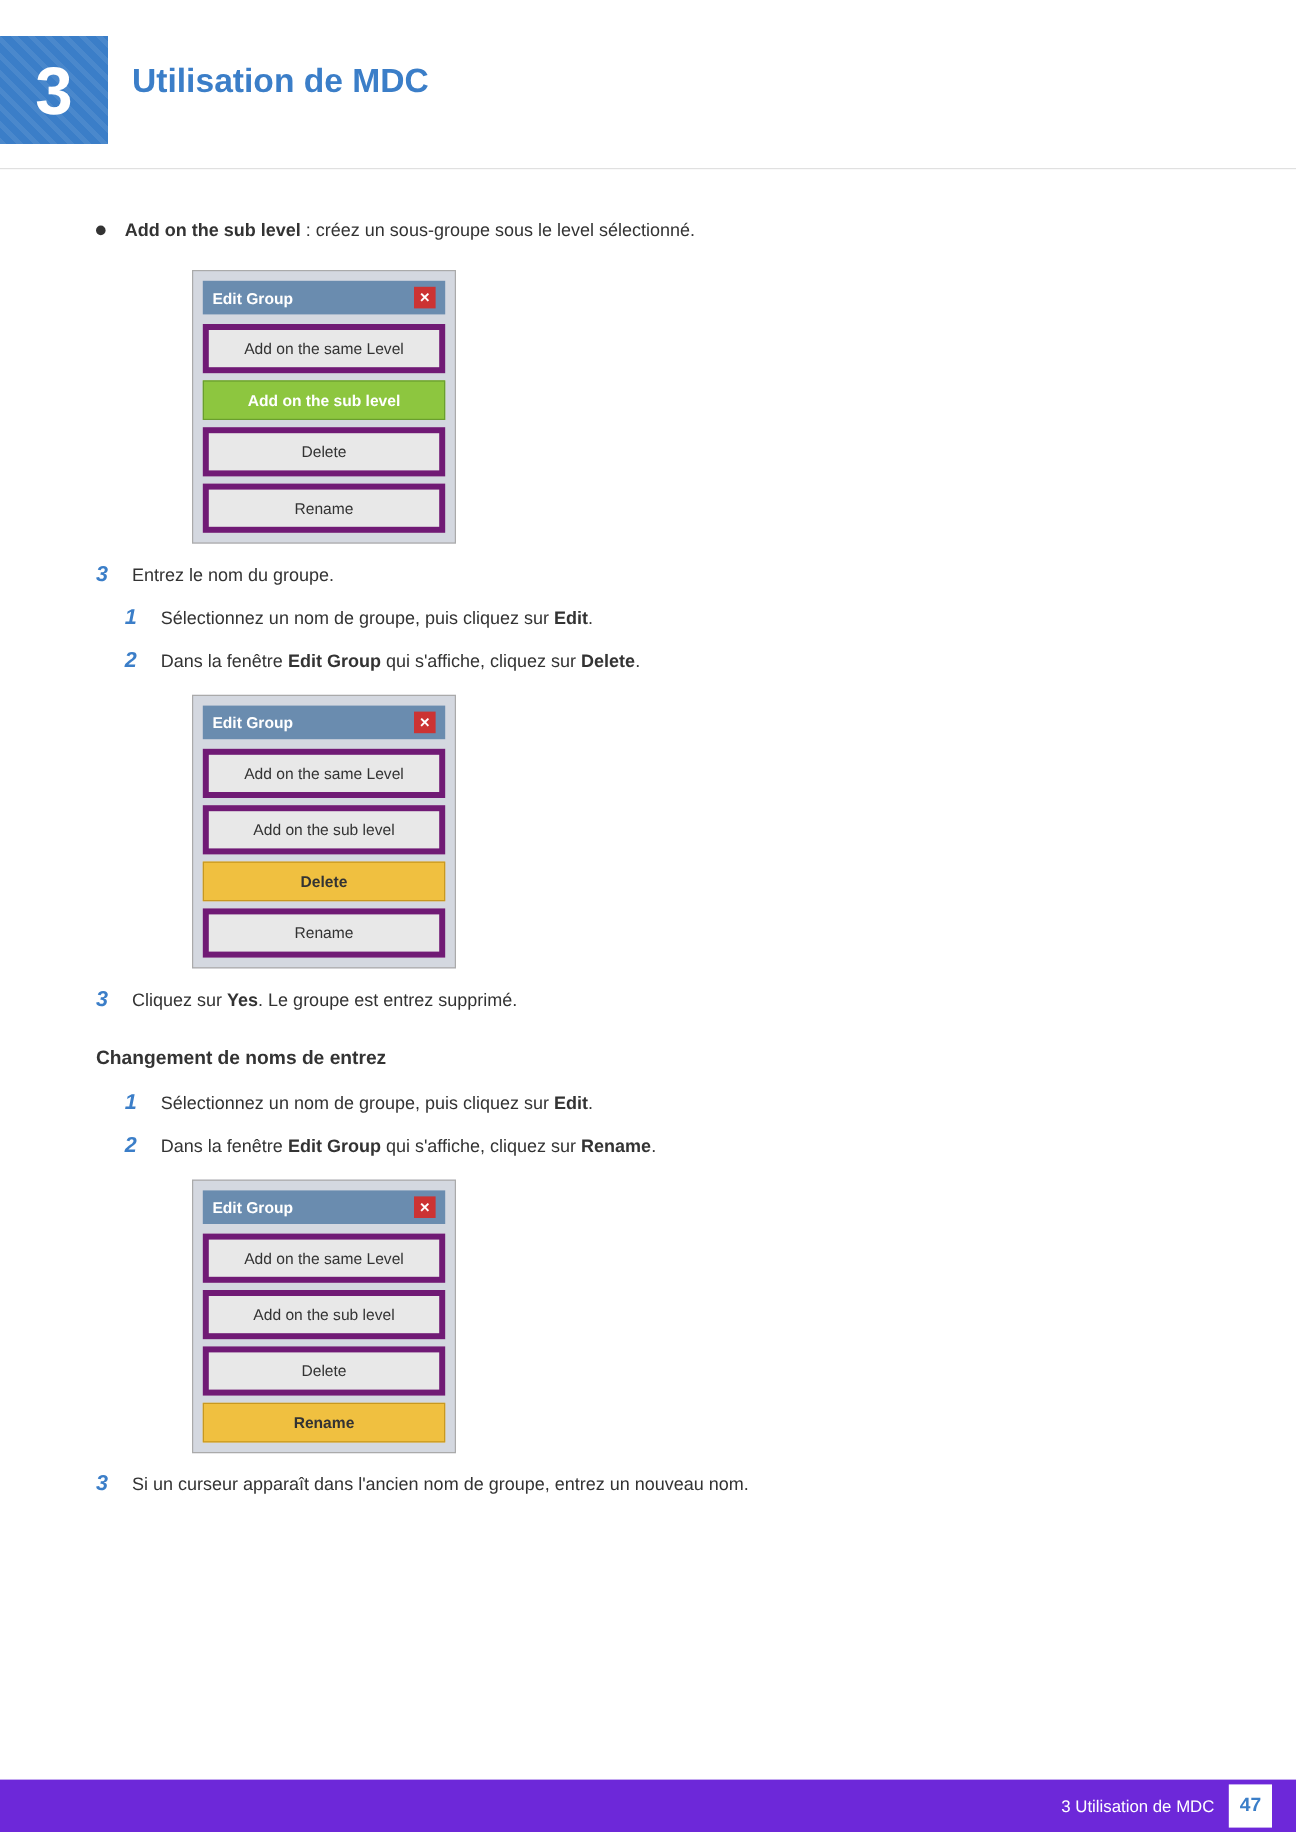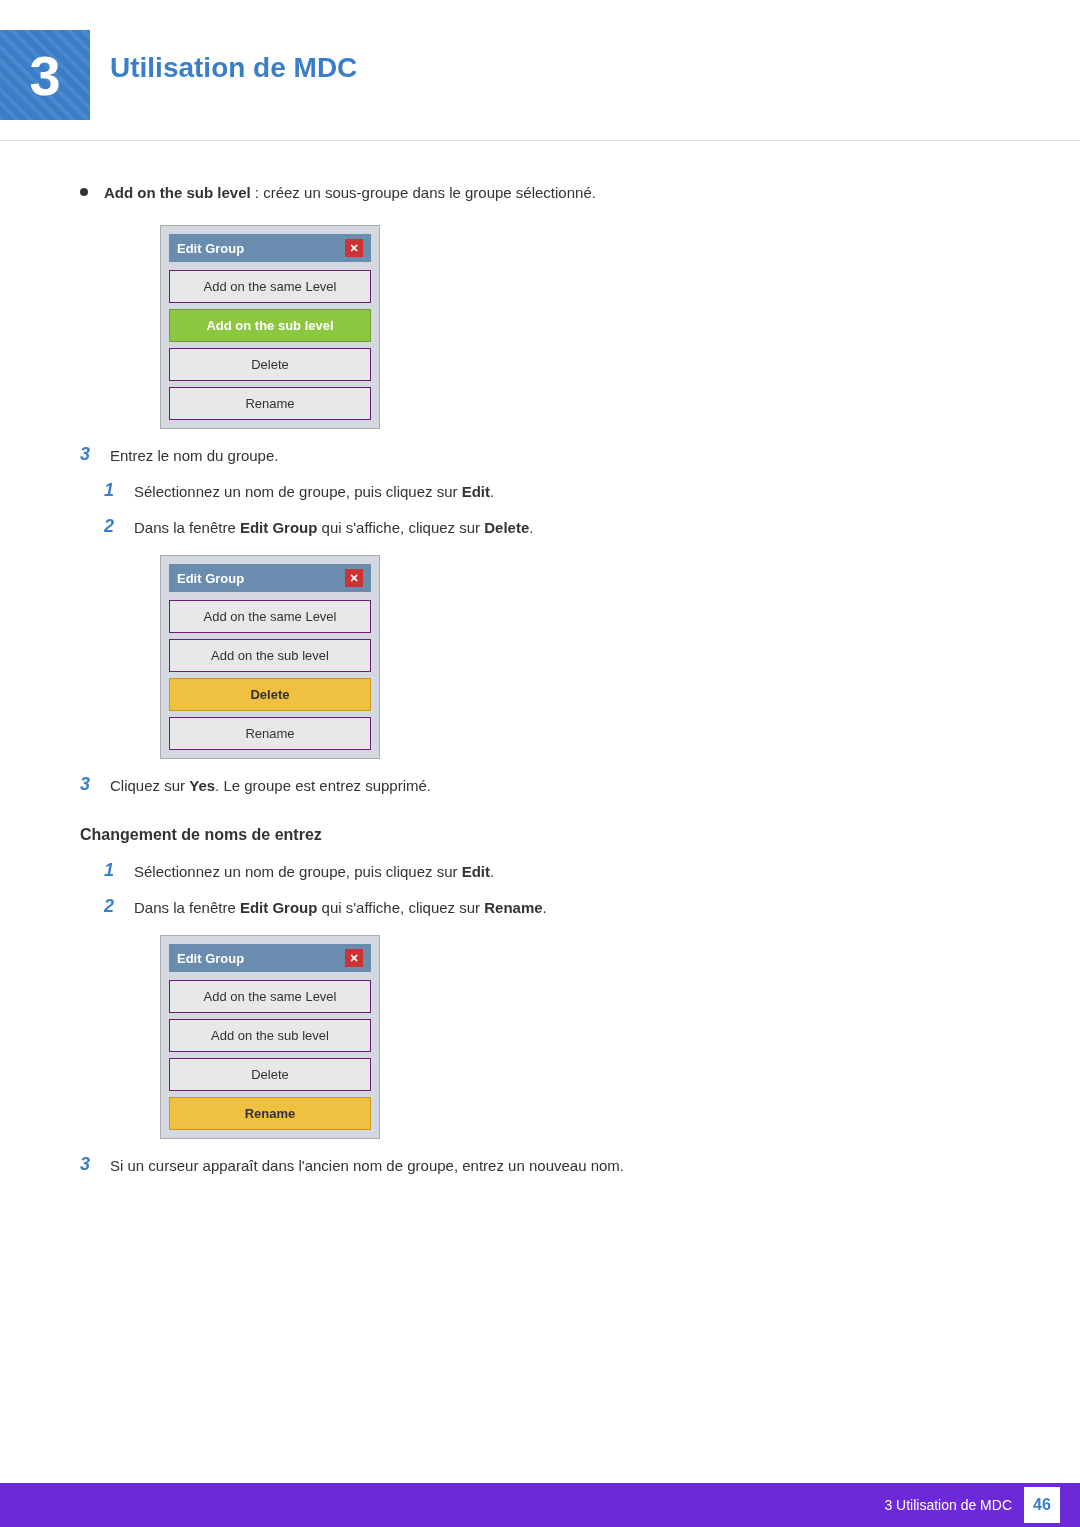--- a/index.html
+++ b/index.html
@@ -132,21 +132,21 @@
       cursor: pointer;
       font-weight: bold;
     }
 
     .dialog-btn {
       display: block;
       width: 100%;
       padding: 8px 10px;
       margin-bottom: 6px;
       background: #e8e8e8;
-      border: 1px solid #701a75;
+      border: 5px solid #701a75;
       text-align: center;
       font-size: 13px;
       color: #333;
       cursor: pointer;
     }
 
     .dialog-btn.highlighted-green {
       background: #8dc63f;
       color: #fff;
       font-weight: bold;
@@ -244,21 +244,21 @@
     <span class="chapter-number">3</span>
   </div>
   <div class="chapter-title">Utilisation de MDC</div>
 </div>
 
 <div class="content-area">
 
   <div class="bullet-item">
     <div class="bullet-dot"></div>
     <div class="bullet-text">
-      <strong>Add on the sub level</strong><span> : créez un sous-groupe dans le groupe sélectionné.</span>
+      <strong>Add on the sub level</strong><span> : créez un sous-groupe sous le level sélectionné.</span>
     </div>
   </div>
 
   <div class="dialog-wrapper">
     <div class="edit-group-dialog">
       <div class="dialog-titlebar">
         <span class="dialog-title">Edit Group</span>
         <div class="dialog-close-btn">✕</div>
       </div>
       <button class="dialog-btn">Add on the same Level</button>
@@ -341,14 +341,14 @@
 
   <div class="step-item">
     <div class="step-number">3</div>
     <div class="step-text">Si un curseur apparaît dans l'ancien nom de groupe, entrez un nouveau nom.</div>
   </div>
 
 </div>
 
 <div class="page-footer">
   <span class="footer-text">3 Utilisation de MDC</span>
-  <div class="footer-page-num">46</div>
+  <div class="footer-page-num">47</div>
 </div>
 
 </body></html>

